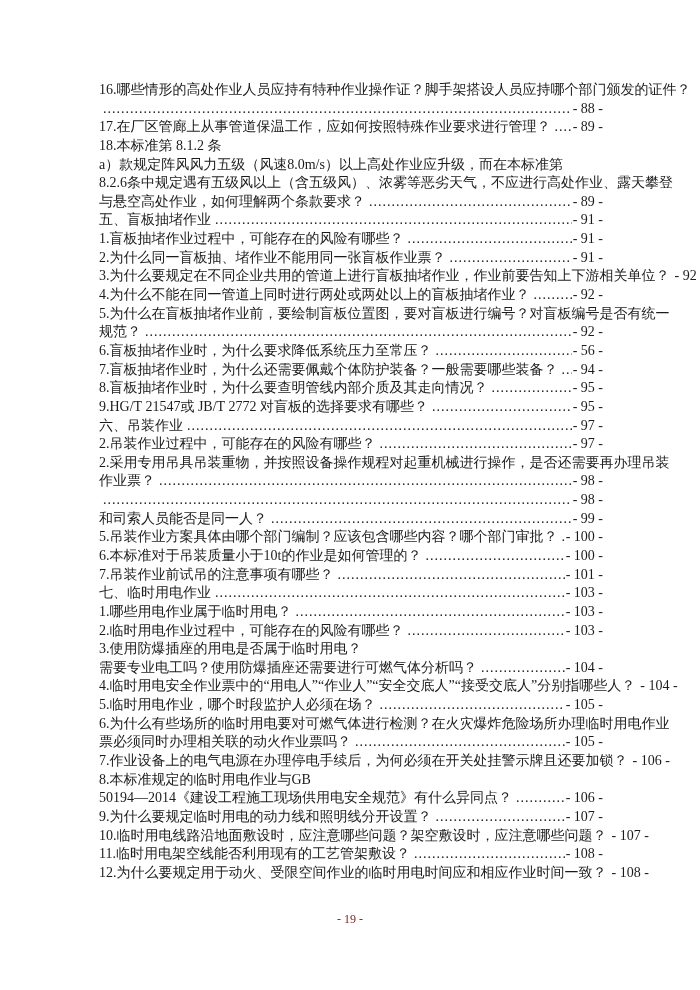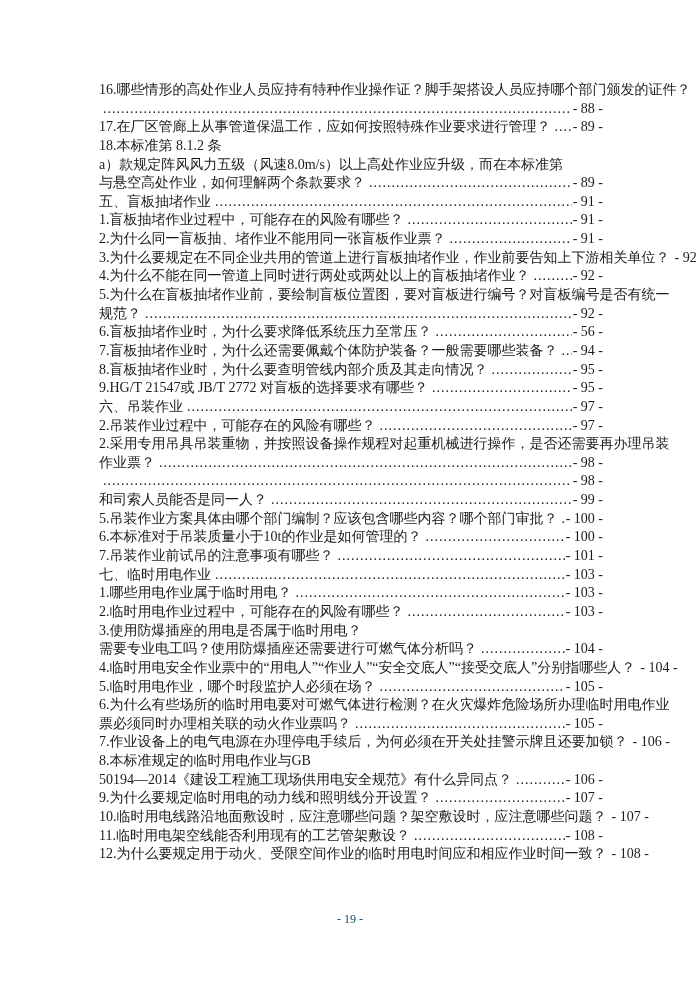--- a/index.html
+++ b/index.html
@@ -18,21 +18,21 @@
   }
   .toc {
     position: absolute;
     left: 99px;
     top: 81px;
     width: 504px;
     font-size: 14px;
   }
   .row {
     display: flex;
-    align-items: center;
+    align-items: flex-end;
     height: 18.65px;
     line-height: 18.65px;
     white-space: nowrap;
   }
   .row .t {
     flex: 0 0 auto;
     white-space: nowrap;
   }
   .row .leader {
     flex: 1 1 auto;
@@ -47,21 +47,21 @@
     flex: 0 0 auto;
     white-space: nowrap;
   }
   .footer {
     position: absolute;
     left: 0;
     top: 912px;
     width: 700px;
     text-align: center;
     font-size: 12px;
-    color: #0c4a6e;
+    color: #7f1d1d;
   }
 </style>
 </head>
 <body>
 
 <div class="page">
   <div class="toc" id="toc">
       <div class="row">
         <span class="t">16.哪些情形的高处作业人员应持有特种作业操作证？脚手架搭设人员应持哪个部门颁发的证件？</span>
       </div>
@@ -73,20 +73,23 @@
       <div class="row">
         <span class="t">17.在厂区管廊上从事管道保温工作，应如何按照特殊作业要求进行管理？</span>
         <span class="leader">................................................................................................................................................................................................................................................</span>
         <span class="pg">- 89 -</span>
       </div>
       <div class="row">
         <span class="t">18.本标准第 8.1.2 条</span>
       </div>
       <div class="row">
         <span class="t">a）款规定阵风风力五级（风速8.0m/s）以上高处作业应升级，而在本标准第</span>
+      </div>
+      <div class="row">
+        <span class="t">8.2.6条中规定遇有五级风以上（含五级风）、浓雾等恶劣天气，不应进行高处作业、露天攀登</span>
       </div>
       <div class="row">
         <span class="t">与悬空高处作业，如何理解两个条款要求？</span>
         <span class="leader">................................................................................................................................................................................................................................................</span>
         <span class="pg">- 89 -</span>
       </div>
       <div class="row">
         <span class="t">五、盲板抽堵作业</span>
         <span class="leader">................................................................................................................................................................................................................................................</span>
         <span class="pg">- 91 -</span>

